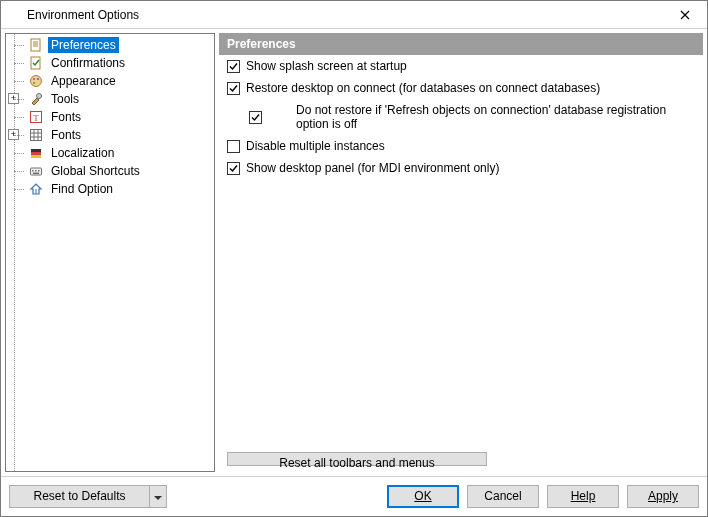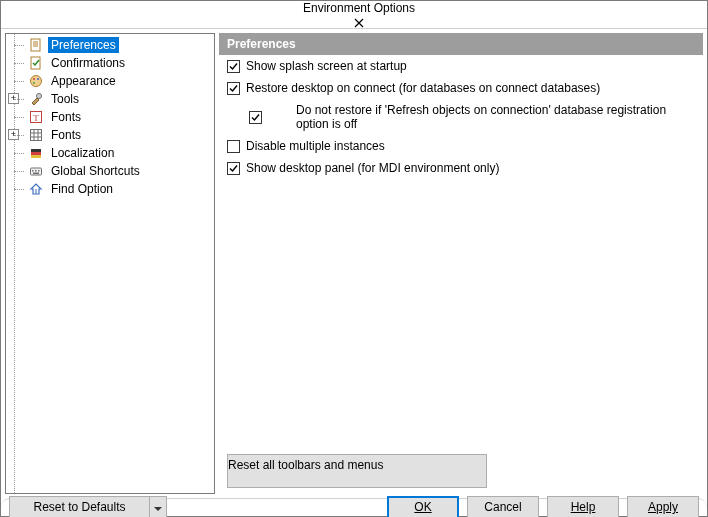--- a/index.html
+++ b/index.html
@@ -1,18 +1,18 @@
 <!DOCTYPE html>
 <html><head>
 <meta charset="utf-8">
 <style>
   * { box-sizing: border-box; }
   html, body { margin: 0; padding: 0; font-family: "Segoe UI", Tahoma, sans-serif; font-size: 12px; color: #000; background: #fff; }
   .dialog { width: 708px; height: 517px; border: 1px solid #7a7a7a; background: #fff; display: flex; flex-direction: column; }
-  .titlebar { height: 28px; display: flex; align-items: center; padding: 0 6px 0 16px; border-bottom: 1px solid #d0d0d0; background: #fff; flex-direction: column; }
+  .titlebar { height: 28px; display: flex; align-items: center; padding: 0 6px 0 26px; border-bottom: 1px solid #d0d0d0; background: #fff; }
   .titlebar-title { flex: 1; font-size: 12px; }
   .titlebar-close { width: 32px; height: 22px; display: flex; align-items: center; justify-content: center; font-size: 14px; cursor: default; }
   .body { flex: 1; display: flex; overflow: hidden; }
   .tree-pane { width: 210px; border: 1px solid #7a7a7a; margin: 4px 0 4px 4px; background: #fff; overflow: auto; position: relative; }
   .tree-dots { position: absolute; top: 0; bottom: 0; left: 8px; border-left: 1px dotted #999; }
   .tree { list-style: none; margin: 0; padding: 2px 0; }
   .tree li { display: flex; align-items: center; height: 18px; padding-left: 14px; white-space: nowrap; position: relative; }
   .tree li .expander { width: 11px; height: 11px; border: 1px solid #888; background: #fff; font-size: 9px; line-height: 9px; text-align: center; margin-right: 4px; position: absolute; left: 2px; top: 3px; cursor: default; }
   .tree li .dot-h { position: absolute; left: 8px; top: 9px; width: 10px; border-top: 1px dotted #999; }
   .tree li .node-icon { width: 16px; height: 16px; display: inline-flex; align-items: center; justify-content: center; margin: 0 4px 0 8px; }
@@ -20,22 +20,22 @@
   .tree li.selected .node-label { background: #0078d7; color: #fff; }
   .content-pane { flex: 1; margin: 4px 4px 4px 4px; display: flex; flex-direction: column; }
   .content-header { background: #9d9d9d; color: #fff; font-weight: bold; padding: 4px 8px; }
   .options-area { flex: 1; padding: 0 8px 8px 8px; display: flex; flex-direction: column; }
   .opt-row { display: flex; align-items: center; margin: 4px 0; }
   .opt-row.indent { padding-left: 22px; gap: 28px; }
   .chk { width: 13px; height: 13px; border: 1px solid #333; margin-right: 6px; display: inline-flex; align-items: center; justify-content: center; background: #fff; }
   .chk.checked svg { display: block; }
   .chk svg { display: none; }
   .reset-toolbar-row { padding: 0 8px 6px 8px; }
-  .reset-toolbars-btn { width: 260px; height: 34px; border: 1px solid #adadad; background: #e1e1e1; line-height: 21px; cursor: default; }
-  .footer { height: 18px; border-top: 1px solid #d0d0d0; display: flex; align-items: center; padding: 0 8px; border-radius: 14px; }
+  .reset-toolbars-btn { width: 260px; height: 14px; border: 1px solid #adadad; background: #e1e1e1; text-align: center; line-height: 21px; cursor: default; }
+  .footer { height: 40px; border-top: 1px solid #d0d0d0; display: flex; align-items: center; padding: 0 8px; }
   .footer-left { display: flex; align-items: center; }
   .footer-spacer { flex: 1; }
   .btn { height: 23px; border: 1px solid #adadad; background: #e1e1e1; padding: 0 10px; min-width: 72px; text-align: center; line-height: 21px; margin-left: 8px; cursor: default; }
   .btn.default { border: 2px solid #0078d7; line-height: 19px; }
   .split-btn { display: flex; }
   .split-btn .btn { margin-left: 0; min-width: 140px; border-right: none; }
   .split-btn .drop { width: 18px; height: 23px; border: 1px solid #adadad; background: #e1e1e1; display: flex; align-items: center; justify-content: center; }
   .u { text-decoration: underline; }
 </style>
 </head>

